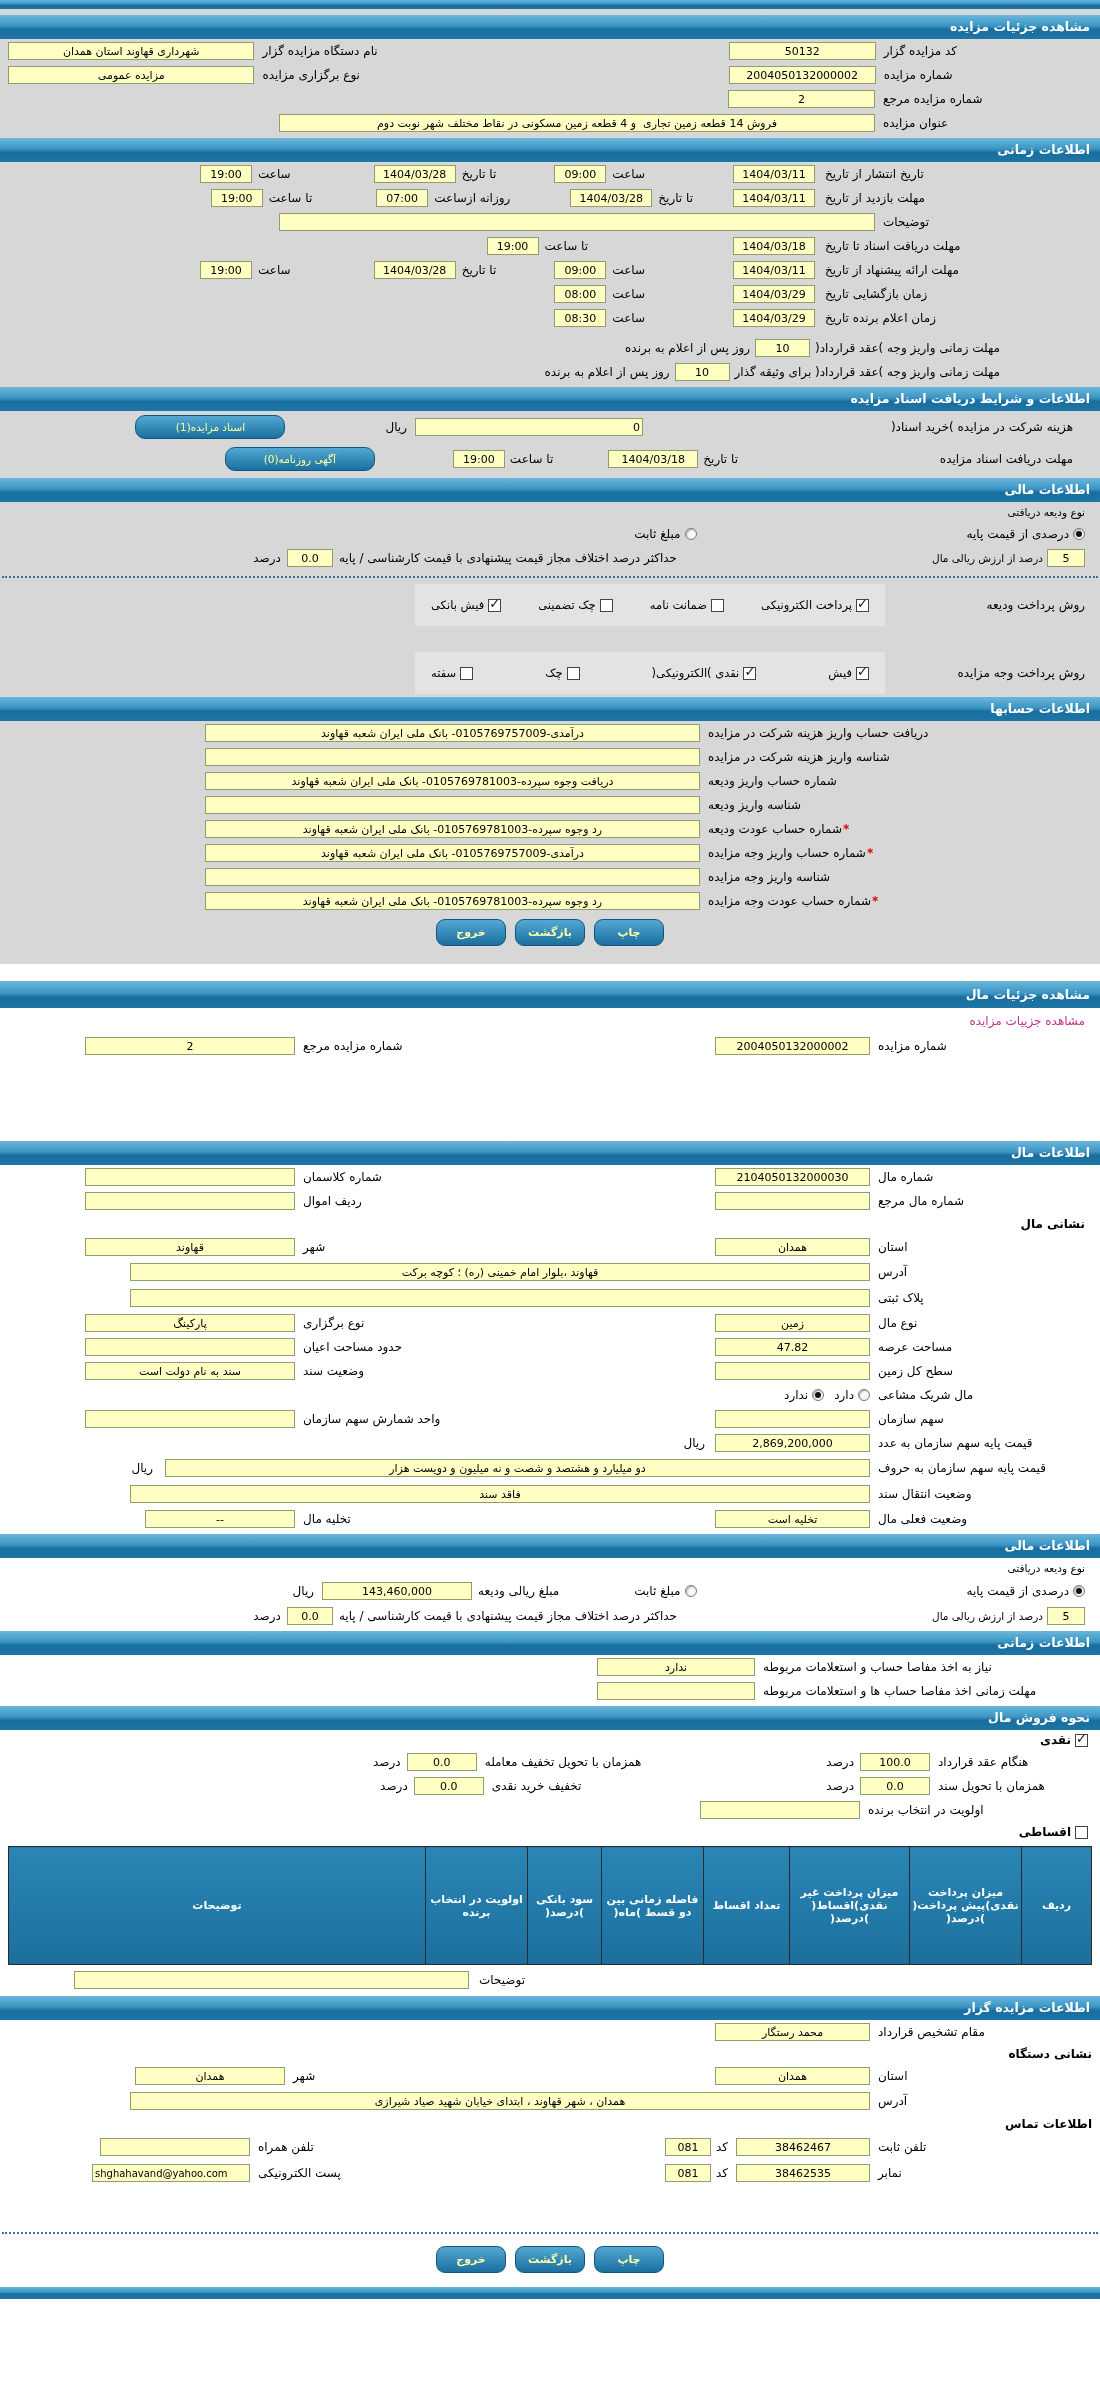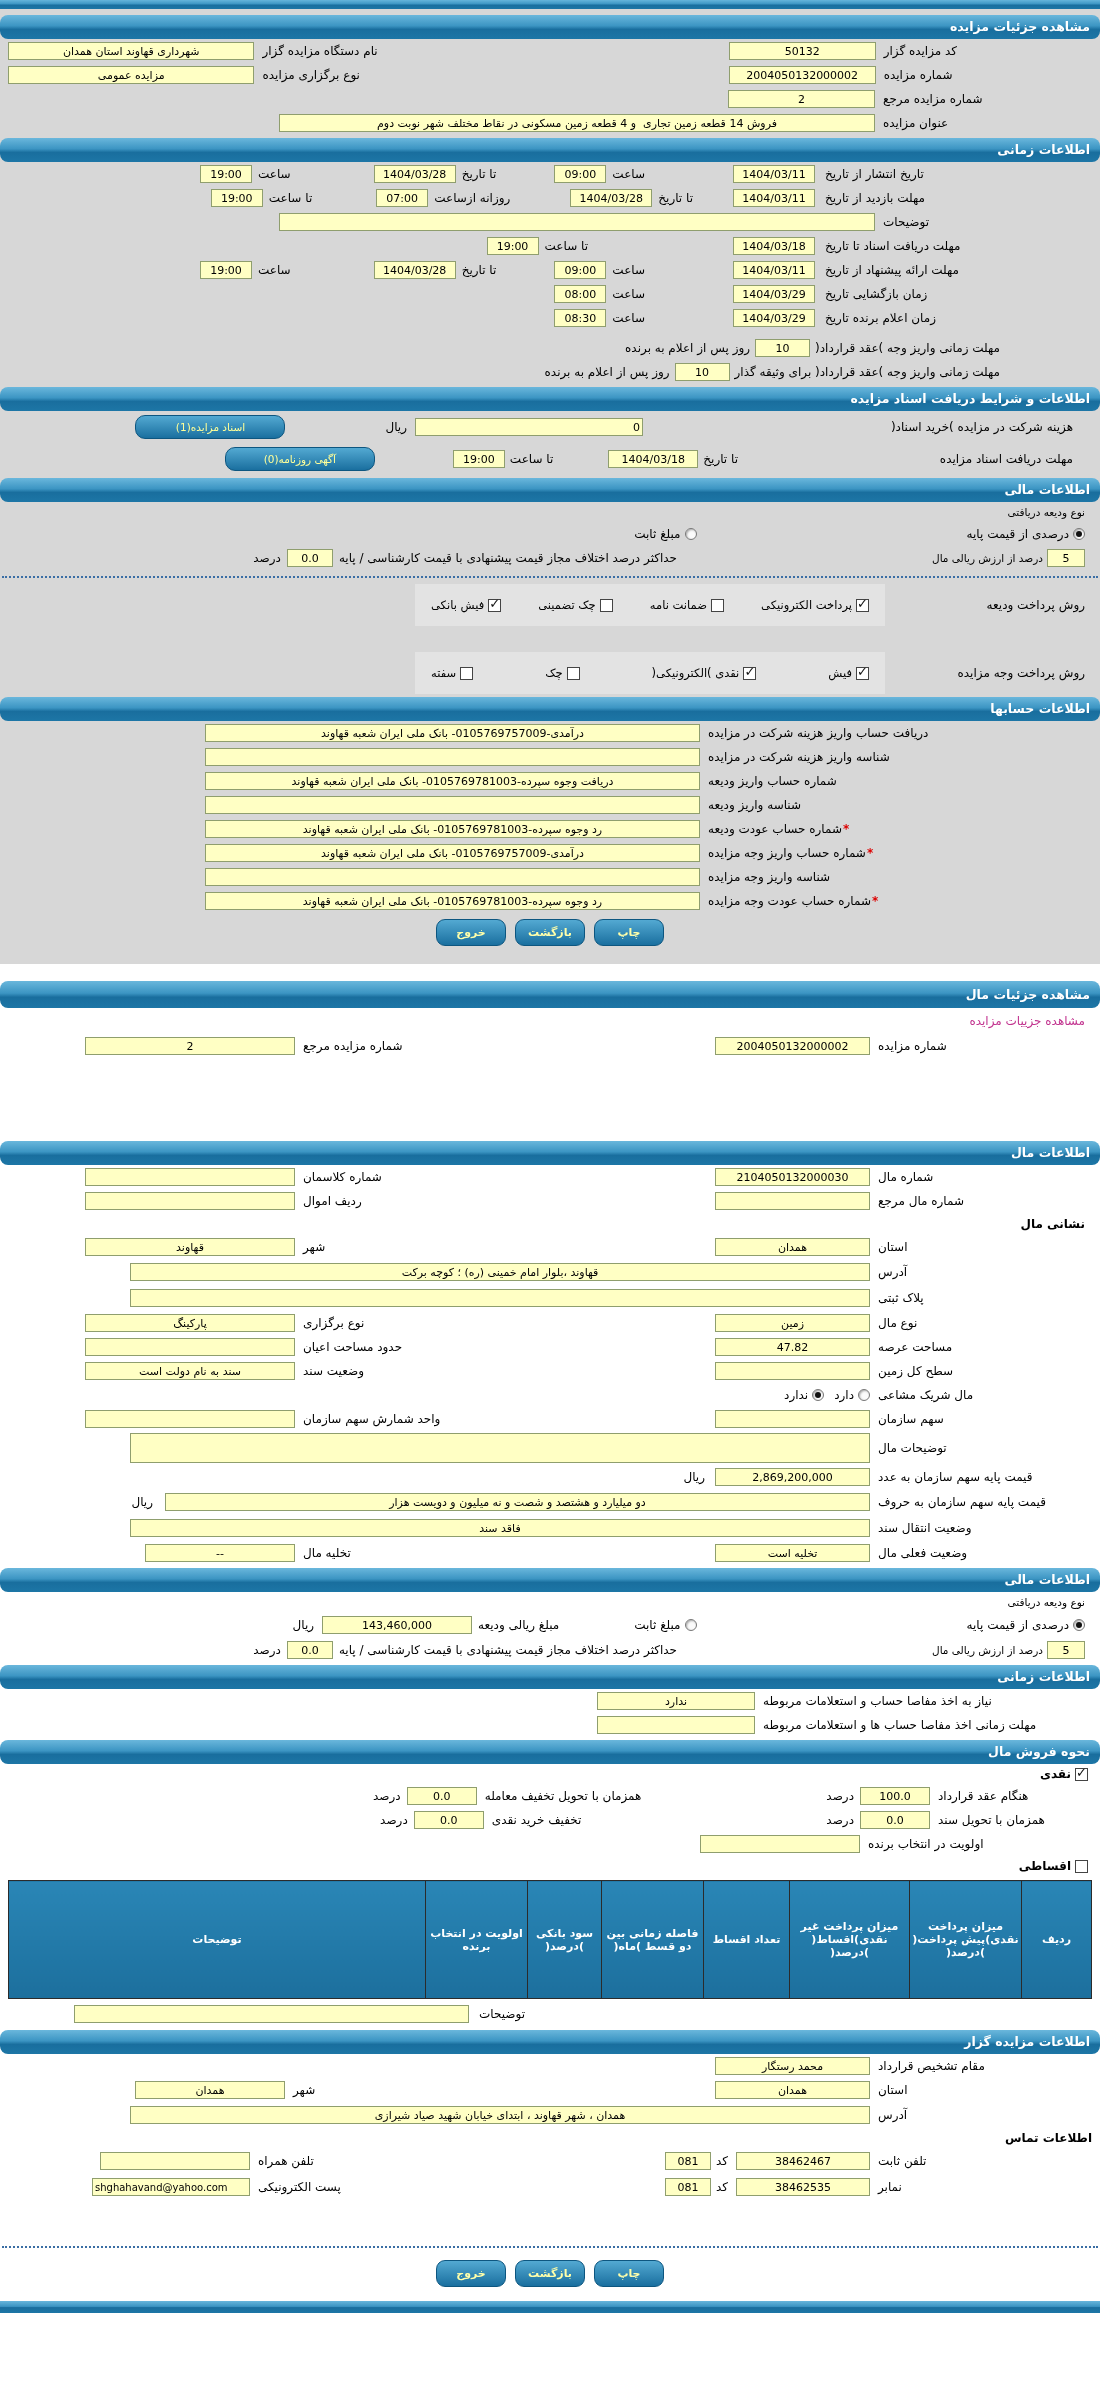--- a/index.html
+++ b/index.html
@@ -8,21 +8,21 @@
     height:2392px; overflow:hidden; background:#ffffff;
     font-family:"DejaVu Sans", sans-serif; font-size:12px; color:#000;
     direction:rtl;
   }
   .strip { height:9px; background:linear-gradient(#66b5db,#3c95c3 45%,#196e9e 55%,#1d76a6); }
   .form1 { background:#d7d7d7; padding-bottom:10px; }
   .form2 { background:#ffffff; }
   .sec {
     height:24px; line-height:24px; margin-top:3px;
     background:linear-gradient(#6ab7dc,#3c95c3 45%,#196e9e 60%,#1d76a6);
-    color:#fff; font-weight:bold; font-size:12.5px; padding-right:10px;border-radius:8px;
+    color:#fff; font-weight:bold; font-size:12.5px; padding-right:10px;
   }
   .sec.tall { height:27px; line-height:27px; }
   .row { display:flex; align-items:center; min-height:24px; padding-left:8px; }
   .lbl { font-size:12px; white-space:nowrap; }
   .small { font-size:10.5px; }
   .bold { font-weight:bold; }
   .hug { text-align:left; padding-left:8px; }
   .inp {
     background:#ffffc4; border:1px solid #8f9e6e; height:18px;
     font-family:"DejaVu Sans", sans-serif; font-size:11px; text-align:center;
@@ -359,24 +359,20 @@
     <span class="lbl">دارد</span>
     <span class="rd on" style="margin-right:10px"></span>
     <span class="lbl">ندارد</span>
   </div>
   <div class="row pr15">
     <span class="lbl c215 hug">سهم سازمان</span>
     <input class="inp w155" readonly="" value="" style="">
     <span class="lbl hug" style="width:175px;margin-right:245px">واحد شمارش سهم سازمان</span>
     <input class="inp w210" readonly="" value="" style="">
   </div>
-  <div class="row pr15" style="min-height:34px">
-    <span class="lbl c215 hug">توضیحات مال</span>
-    <input class="inp fa w740" style="height: 30px;" readonly="" value="">
-  </div>
   <div class="row pr15">
     <span class="lbl c215 hug">قیمت پایه سهم سازمان به عدد</span>
     <input class="inp w155" readonly="" value="2,869,200,000" style="">
     <span class="lbl" style="margin-right:10px">ریال</span>
   </div>
   <div class="row pr15" style="min-height:26px">
     <span class="lbl c215 hug">قیمت پایه سهم سازمان به حروف</span>
     <input class="inp fa w705" readonly="" value="دو میلیارد و هشتصد و شصت و نه میلیون و دویست هزار" style="">
     <span class="lbl" style="margin-right:12px">ریال</span>
   </div>
@@ -484,20 +480,23 @@
     <span class="lbl">توضیحات</span>
     <input class="inp fa w395" style="margin-right: 10px;" readonly="" value="">
   </div>
 
   <div class="sec">اطلاعات مزایده گزار</div>
 
   <div class="row pr15">
     <span class="lbl c215 hug">مقام تشخیص قرارداد</span>
     <input class="inp fa w155" readonly="" value="محمد رستگار" style="">
   </div>
+  <div class="row" style="padding-right:8px;min-height:20px">
+    <span class="lbl bold">نشانی دستگاه</span>
+  </div>
   <div class="row pr15">
     <span class="lbl c215 hug">استان</span>
     <input class="inp fa w155" readonly="" value="همدان" style="">
     <span class="lbl hug" style="width:55px;margin-right:375px">شهر</span>
     <input class="inp fa w150" readonly="" value="همدان" style="">
   </div>
   <div class="row pr15" style="min-height:26px">
     <span class="lbl c215 hug">آدرس</span>
     <input class="inp fa w740" readonly="" value="همدان ، شهر قهاوند ، ابتدای خیابان شهید صیاد شیرازی" style="">
   </div>

